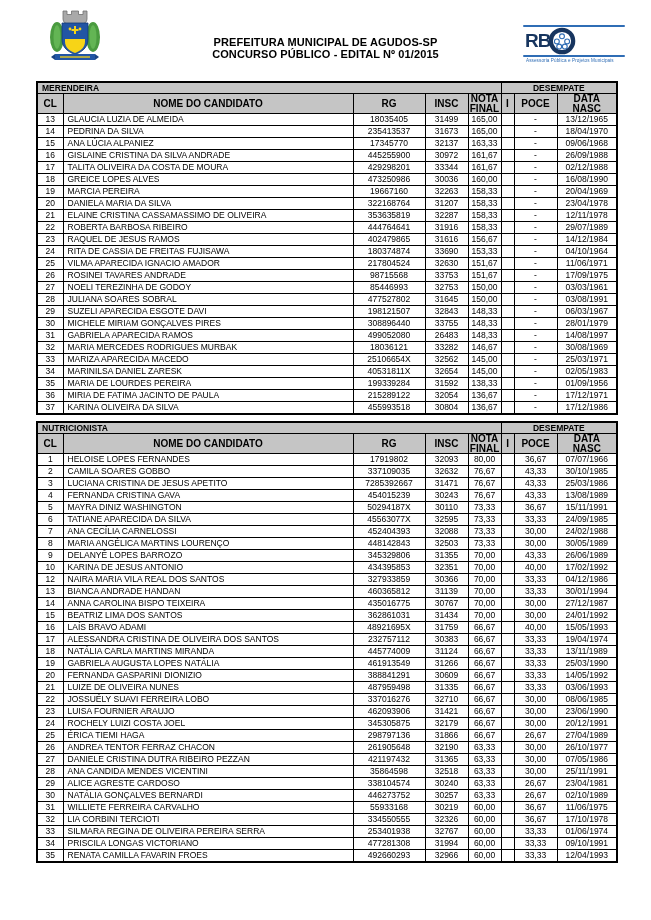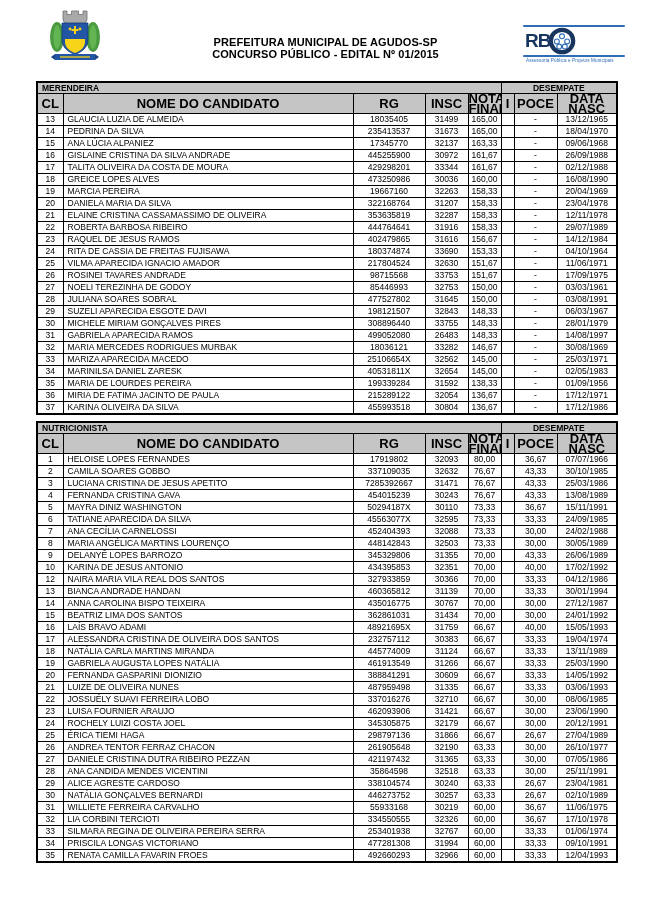--- a/index.html
+++ b/index.html
@@ -43,21 +43,21 @@
   }
   .result-table{border:2px solid var(--border);padding-left:25px;}
   .band-row th{
     background:var(--header-bg);height:11px;
     font-size:8.5px;line-height:10px;
   }
   .band-title{text-align:left;padding-left:4px;}
   .band-desempate{text-align:center;}
   .colhead-row th{
     background:var(--header-bg);height:20px;
-    font-size:13px;line-height:9.5px;text-align:center;
+    font-size:10px;line-height:9.5px;text-align:center;
     white-space:pre-line;vertical-align:middle;
   }
   .result-table td{
     height:12px;line-height:11px;padding:0 2px;
     text-align:center;vertical-align:middle;background:#fff;
   }
   .result-table td.col-nome{text-align:left;padding-left:4px;}
   .col-cl{width:26px;}
   .col-nome{width:290px;}
   .col-rg{width:72px;}

